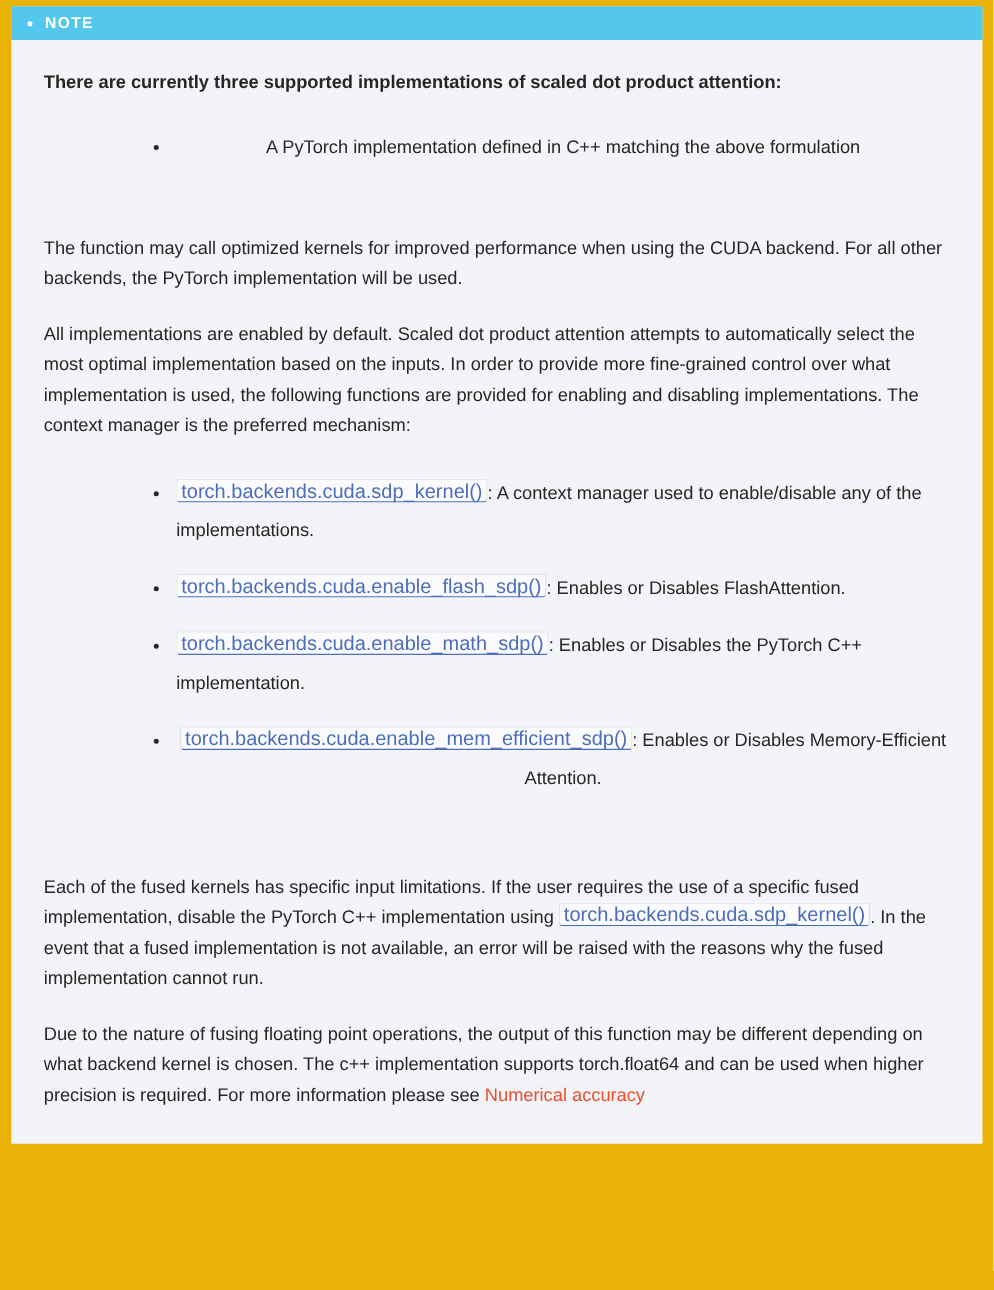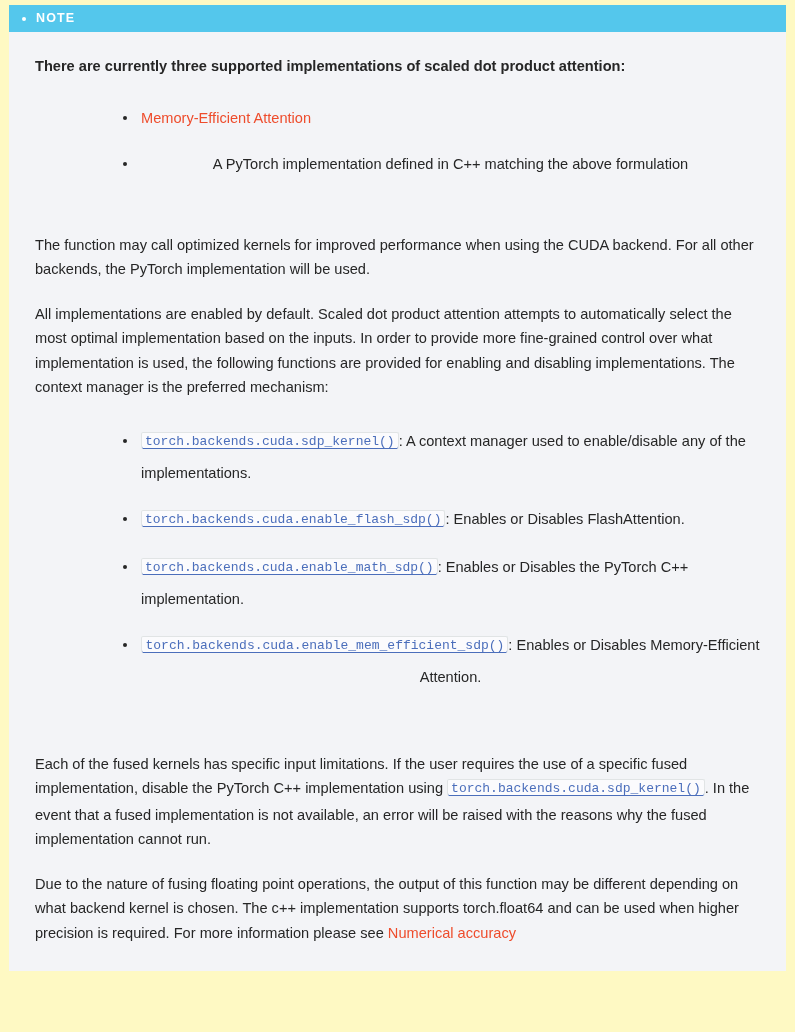--- a/index.html
+++ b/index.html
@@ -11,21 +11,21 @@
     width: 795px;
     height: 1032px;
     font-family: "Liberation Sans", sans-serif;
     -webkit-font-smoothing: antialiased;
   }
 
   .page {
     width: 795px;
     height: 1032px;
     position: relative;
-    background: #fef9c3;
+    background: #eab308;
     overflow: hidden;
   }
 
   .admonition {
     position: absolute;
     left: 9px;
     top: 5px;
     width: 777px;
     background: #f3f4f7;
     border-radius: 0;
@@ -93,22 +93,22 @@
     border-radius: 50%;
     background: #262626;
   }
 
   a.doclink {
     color: #ee4c2c;
     text-decoration: none;
   }
 
   code.xref {
-    font-family: Liberation Mono, monospace;
-    font-size: 13px;
+    font-family: Liberation Sans, sans-serif;
+    font-size: 16px;
     color: #4b6ebb;
     background: #fbfbfd;
     border: 1px solid #e1e4e5;
     border-bottom: none;
     padding: 1px 3px 0 3px;
     border-radius: 2px;
     white-space: nowrap;
     box-shadow: inset 0 -1px 0 0 #4b6ebb;
     position: relative;
     top: -1px;
@@ -127,23 +127,20 @@
     <div class="admonition-title">
       <span class="dot"></span>
       <span>NOTE</span>
     </div>
 
     <div class="admonition-body">
 
       <p class="para tight">There are currently three supported implementations of scaled dot product attention:</p>
 
       <ul class="bullets">
-        <li>
-          <a class="doclink" href="#">Memory-Efficient Attention</a>
-        </li>
         <li>
           <span>A PyTorch implementation defined in C++ matching the above formulation</span>
         </li>
       </ul>
 
       <div class="gap-lg"></div>
 
       <p class="para">The function may call optimized kernels for improved performance when using the CUDA backend. For all other backends, the PyTorch implementation will be used.</p>
 
       <p class="para">All implementations are enabled by default. Scaled dot product attention attempts to automatically select the most optimal implementation based on the inputs. In order to provide more fine-grained control over what implementation is used, the following functions are provided for enabling and disabling implementations. The context manager is the preferred mechanism:</p>

